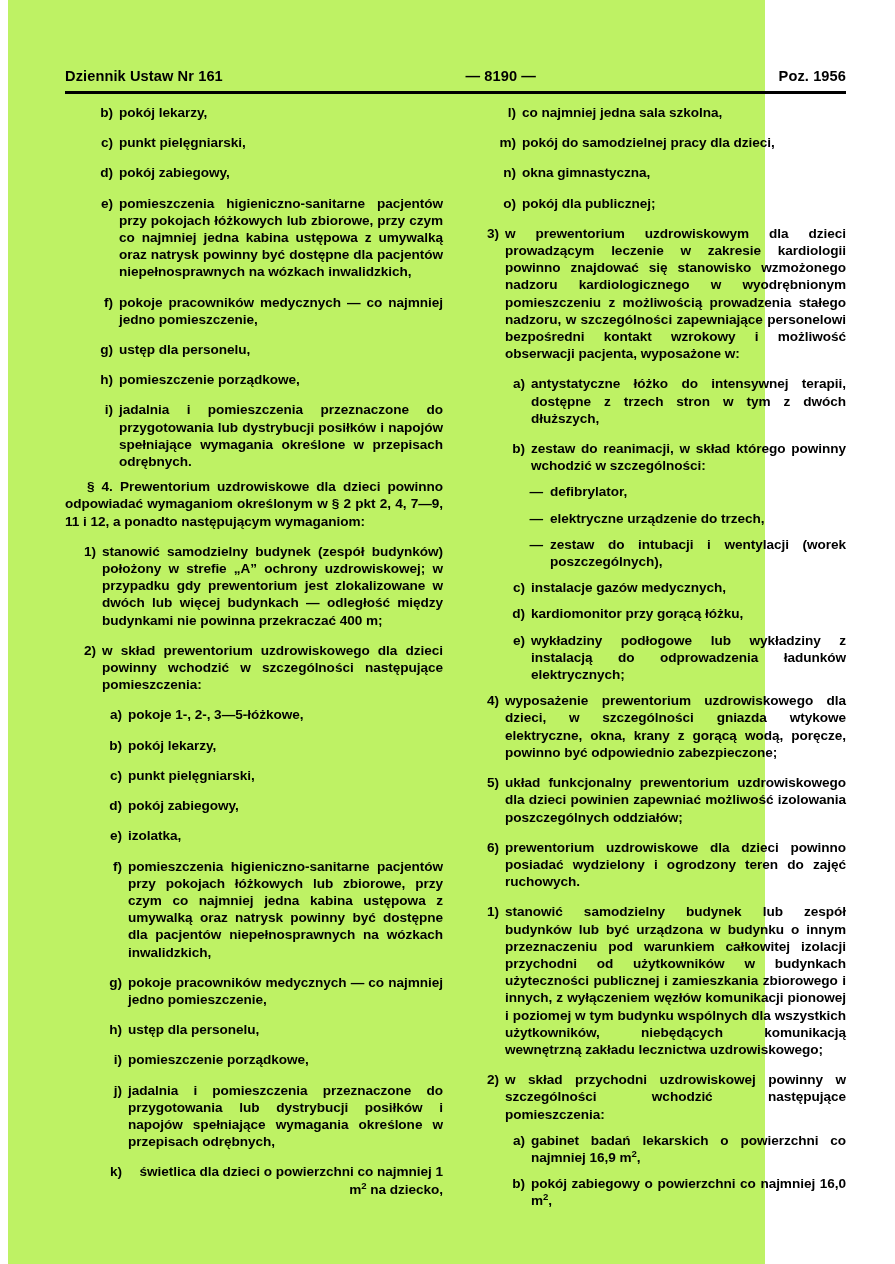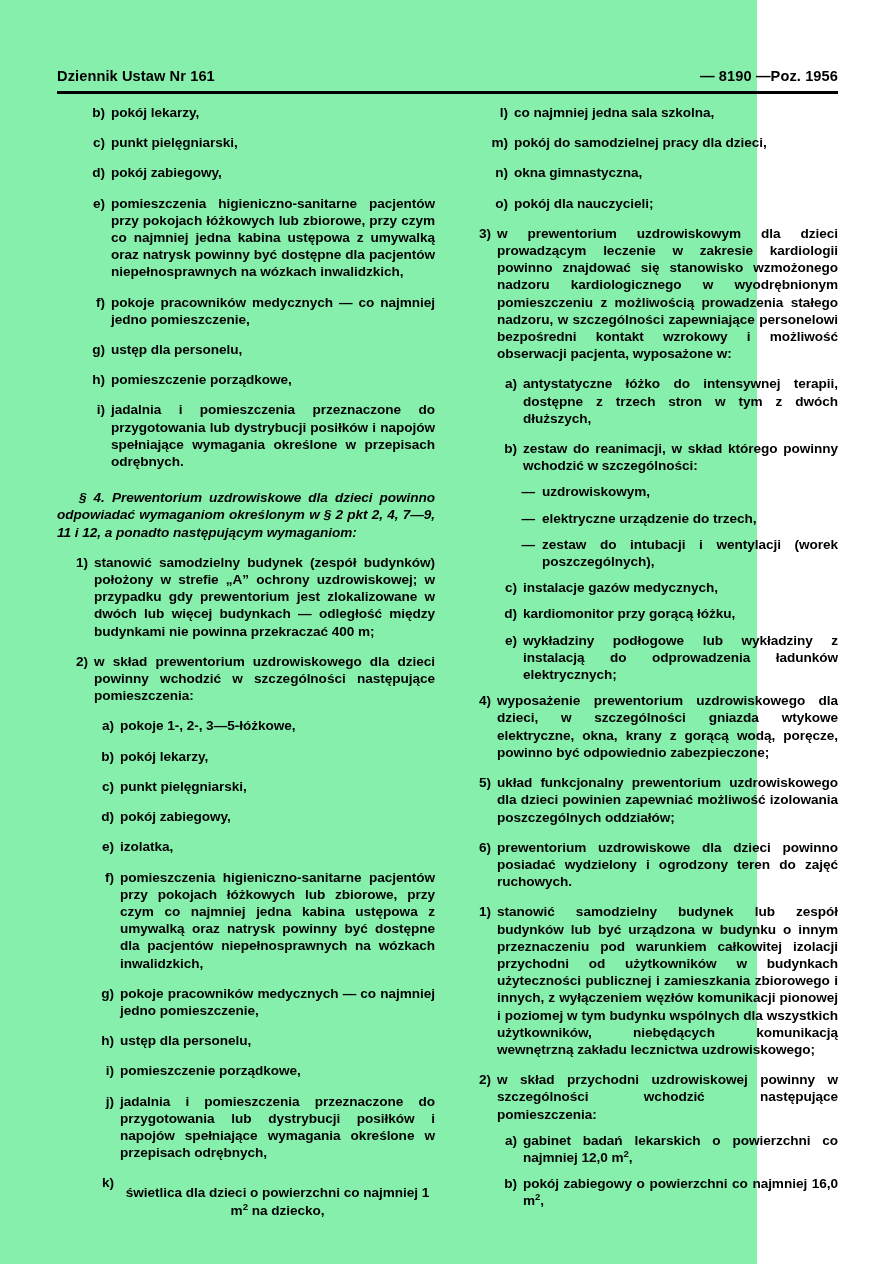--- a/index.html
+++ b/index.html
@@ -12,44 +12,44 @@
     width: 895px;
     height: 1264px;
     position: relative;
     font-family: "Liberation Sans", sans-serif;
     color: #000000;
     overflow: hidden;
   }
 
   .page {
     position: absolute;
-    left: 0; top: 0;
+    left: 8px; top: 0;
     width: 757px;
     height: 1264px;
-    background: #86efac;
+    background: #bef264;
   }
 
   
   .running-head {
     position: absolute;
     left: 57px;
     top: 58px;
     width: 781px;
     height: 26px;
     display: flex;
     align-items: flex-end;
     justify-content: space-between;
     font-size: 14.6px;
     font-weight: 700;
     letter-spacing: 0.1px;
     line-height: 1;
   }
   .running-head .center {
     flex: 1 1 auto;
-    text-align: right;
+    text-align: center;
   }
   .running-head .left,
   .running-head .right { white-space: nowrap; }
 
   .head-rule {
     position: absolute;
     left: 57px;
     top: 91px;
     width: 781px;
     height: 3px;
@@ -76,28 +76,27 @@
   .blk {
     font-size: 13.6px;
     line-height: 17.2px;
     font-weight: 700;
     text-align: justify;
     text-justify: inter-word;
     letter-spacing: -0.05px;
     margin: 0;
     hyphens: none;
   }
-  .blk.last-left { text-align: center; margin-top: 10px; }
+  .blk.last-left { text-align: right; }
 
   
   .para {
-    margin-top: 19px;
+    margin-top: 8px;
     margin-bottom: 0;
     text-indent: 22px;
-    font-style: italic;
   }
 
   
   .item {
     display: flex;
     align-items: flex-start;
     margin-top: 13px;
   }
   .item.first { margin-top: 0; }
   .item.gapless { margin-top: 9px; }
@@ -249,40 +248,40 @@
       <div class="item lvl-let root">
         <span class="mark">m)</span>
         <span class="blk body">pokój do samodzielnej pracy dla dzieci,</span>
       </div>
       <div class="item lvl-let root">
         <span class="mark">n)</span>
         <span class="blk body">okna gimnastyczna,</span>
       </div>
       <div class="item lvl-let root">
         <span class="mark">o)</span>
-        <span class="blk body">pokój dla nauczycieli;</span>
+        <span class="blk body">pokój dla publicznej;</span>
       </div>
 
       <div class="item lvl-num">
         <span class="mark">3)</span>
         <span class="blk body">w prewentorium uzdrowiskowym dla dzieci prowadzącym leczenie w zakresie kardiologii powinno znajdować się stanowisko wzmożonego nadzoru kardiologicznego w wyodrębnionym pomieszczeniu z możliwością prowadzenia stałego nadzoru, w szczególności zapewniające personelowi bezpośredni kontakt wzrokowy i możliwość obserwacji pacjenta, wyposażone w:</span>
       </div>
 
       <div class="item lvl-let">
         <span class="mark">a)</span>
         <span class="blk body">antystatyczne łóżko do intensywnej terapii, dostępne z trzech stron w tym z dwóch dłuższych,</span>
       </div>
       <div class="item lvl-let">
         <span class="mark">b)</span>
         <span class="blk body">zestaw do reanimacji, w skład którego powinny wchodzić w szczególności:</span>
       </div>
 
       <div class="item lvl-dash gapless">
         <span class="mark">—</span>
-        <span class="blk body">uzdrowiskowym,</span>
+        <span class="blk body">defibrylator,</span>
       </div>
       <div class="item lvl-dash gapless">
         <span class="mark">—</span>
         <span class="blk body">elektryczne urządzenie do trzech,</span>
       </div>
       <div class="item lvl-dash gapless">
         <span class="mark">—</span>
         <span class="blk body">zestaw do intubacji i wentylacji (worek poszczególnych),</span>
       </div>
 
@@ -317,21 +316,21 @@
         <span class="mark">1)</span>
         <span class="blk body">stanowić samodzielny budynek lub zespół budynków lub być urządzona w budynku o innym przeznaczeniu pod warunkiem całkowitej izolacji przychodni od użytkowników w budynkach użyteczności publicznej i zamieszkania zbiorowego i innych, z wyłączeniem węzłów komunikacji pionowej i poziomej w tym budynku wspólnych dla wszystkich użytkowników, niebędących komunikacją wewnętrzną zakładu lecznictwa uzdrowiskowego;</span>
       </div>
       <div class="item lvl-num">
         <span class="mark">2)</span>
         <span class="blk body">w skład przychodni uzdrowiskowej powinny w szczególności wchodzić następujące pomieszczenia:</span>
       </div>
 
       <div class="item lvl-let gapless">
         <span class="mark">a)</span>
-        <span class="blk body"><span>gabinet badań lekarskich o powierzchni co najmniej 12,0 m</span><sup>2</sup><span>,</span></span>
+        <span class="blk body"><span>gabinet badań lekarskich o powierzchni co najmniej 16,9 m</span><sup>2</sup><span>,</span></span>
       </div>
       <div class="item lvl-let gapless">
         <span class="mark">b)</span>
         <span class="blk body"><span>pokój zabiegowy o powierzchni co najmniej 16,0 m</span><sup>2</sup><span>,</span></span>
       </div>
 
     </div>
 
   </div>
 </div>

